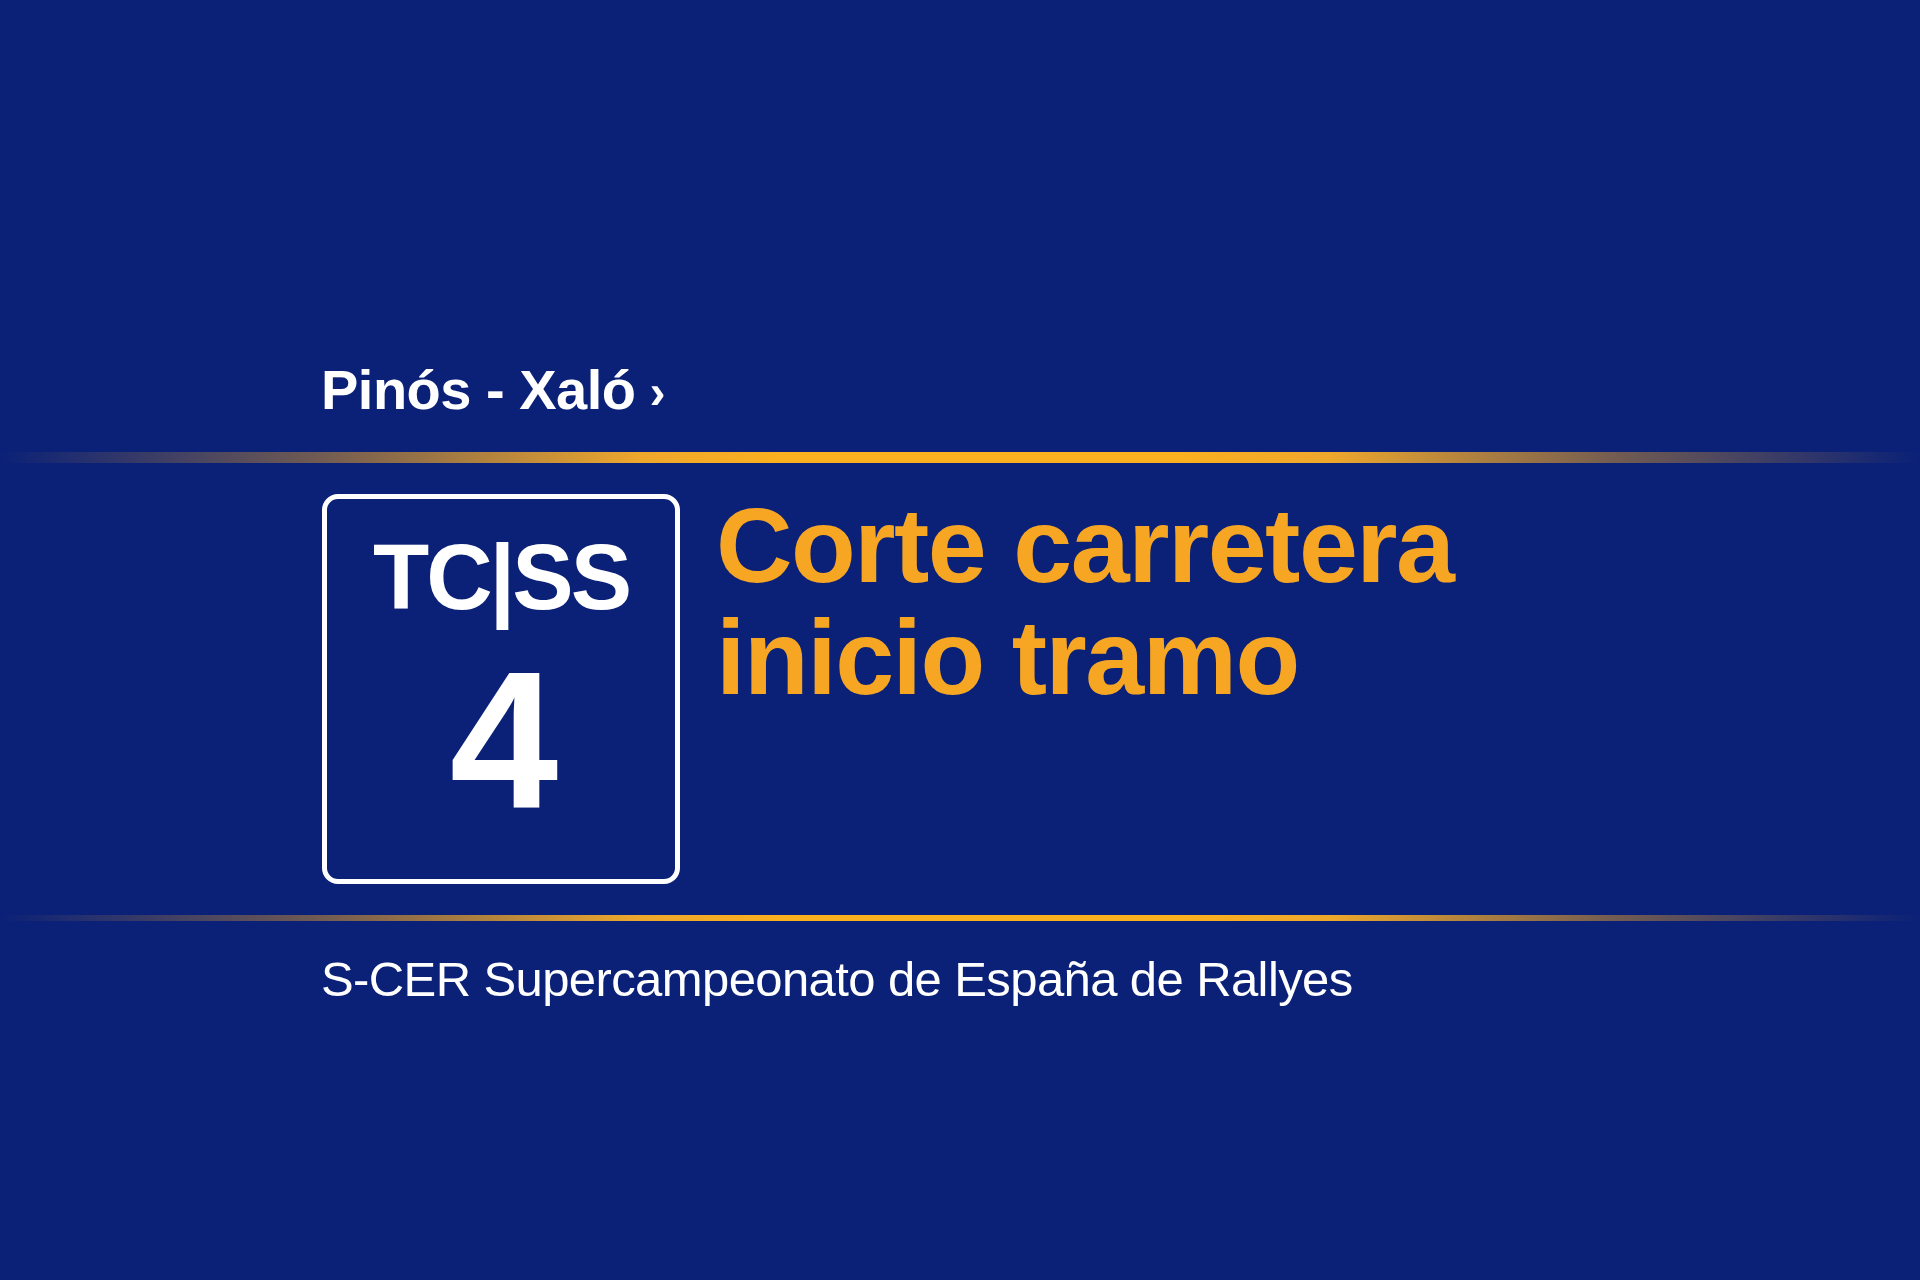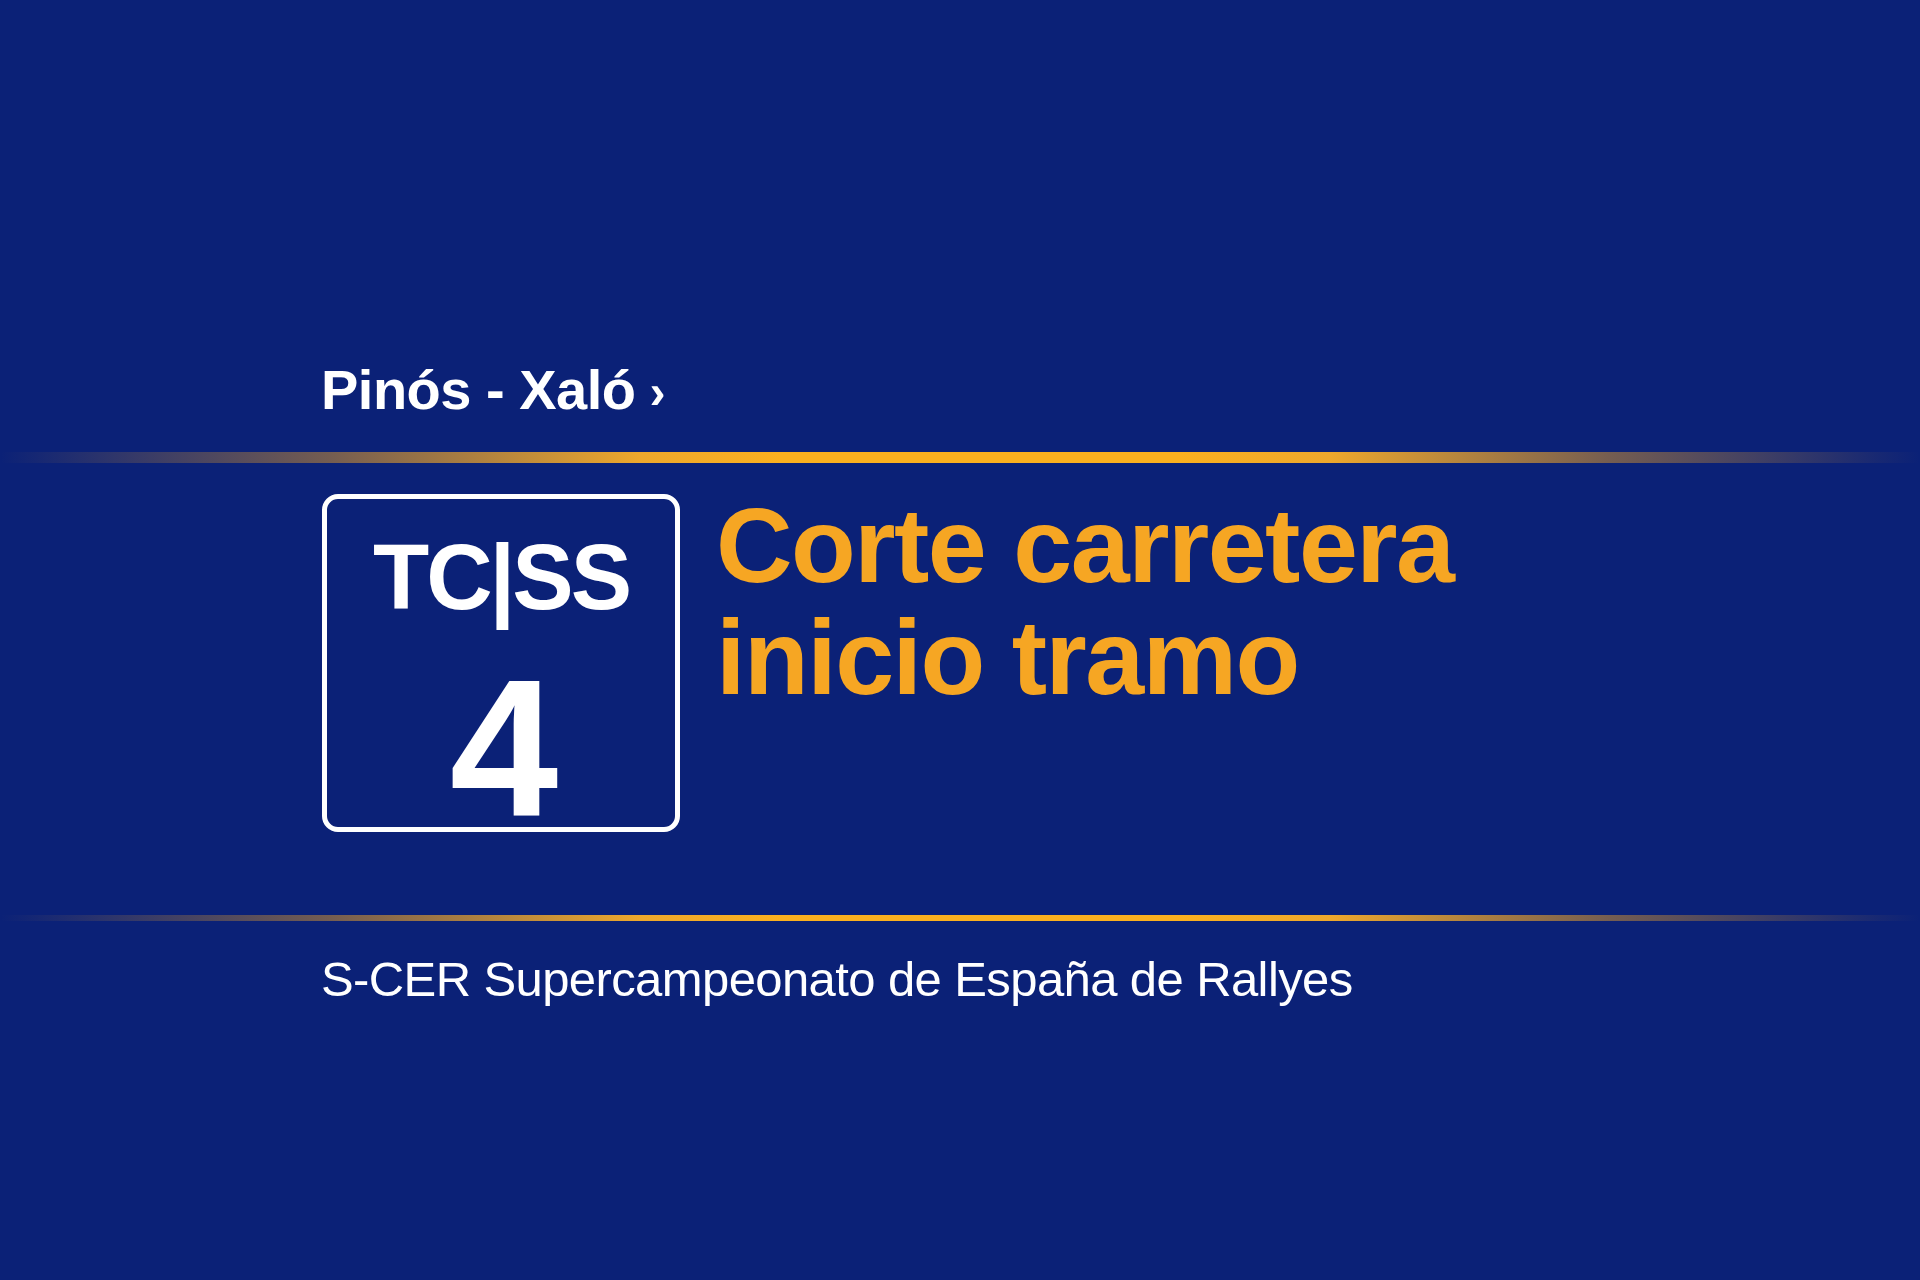--- a/index.html
+++ b/index.html
@@ -74,30 +74,29 @@
     top: 915px;
     height: 6px;
   }
 
   
   #badge {
     position: absolute;
     left: 322px;
     top: 494px;
     width: 358px;
-    height: 338px;
+    height: 390px;
     box-sizing: border-box;
     border: 5px solid #ffffff;
     border-radius: 16px;
     background: #0b2177;
     display: flex;
     flex-direction: column;
     align-items: center;
     justify-content: flex-start;
-    gap: 8px;
   }
   #badge-code {
     margin-top: 32px;
     color: #ffffff;
     font-size: 92px;
     font-weight: 700;
     letter-spacing: -3px;
     line-height: 1;
     white-space: nowrap;
   }

